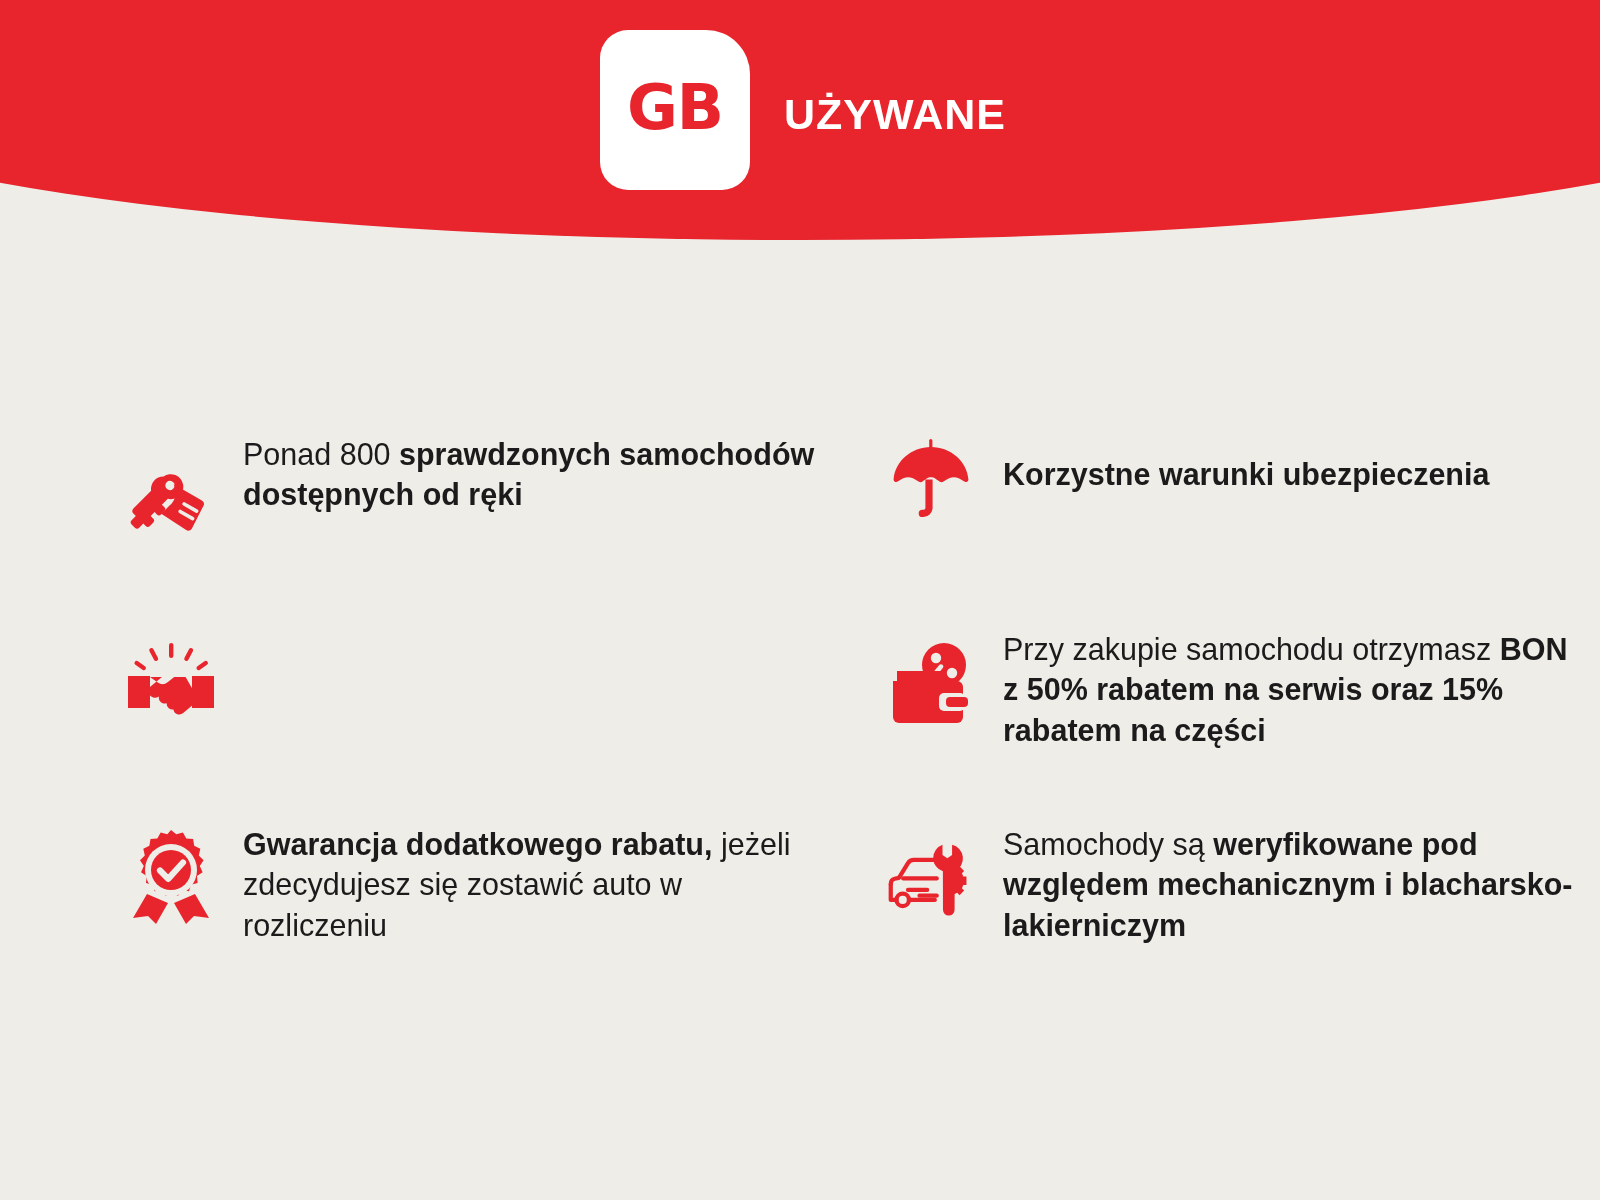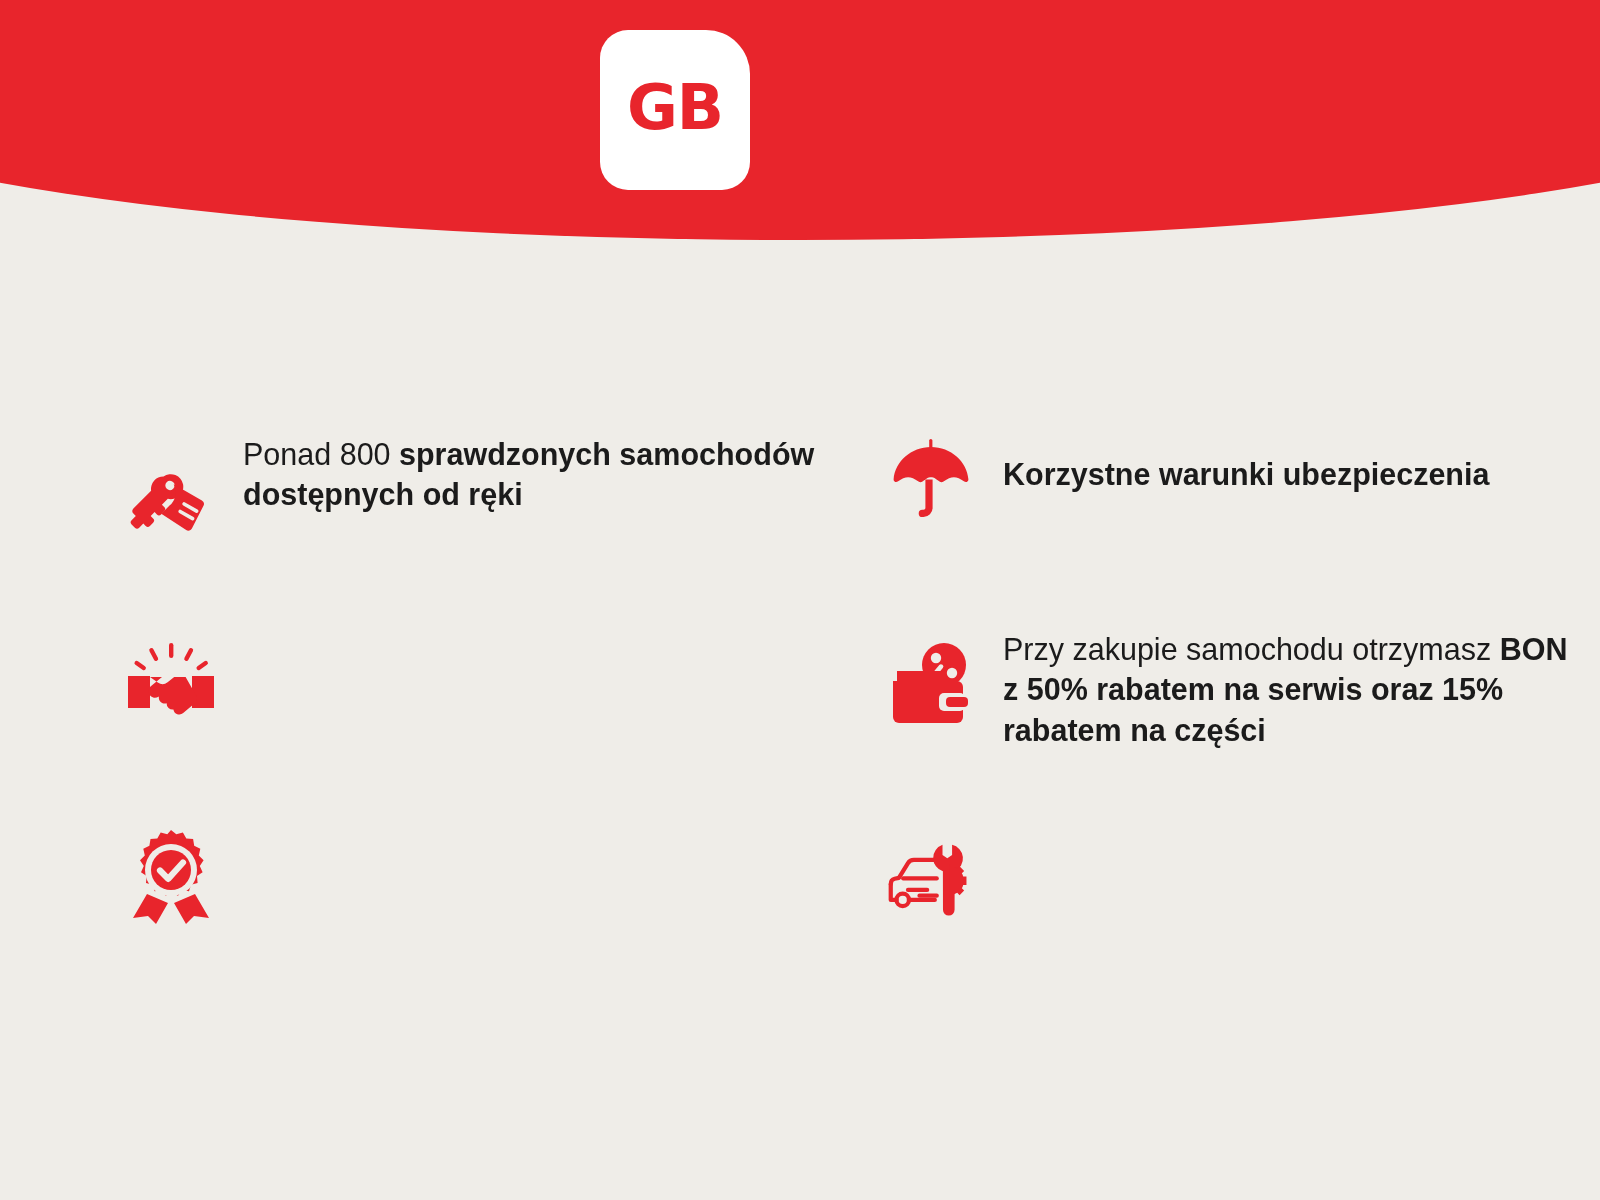--- a/index.html
+++ b/index.html
@@ -131,20 +131,21 @@
 <body>
 
 <div id="header-banner">
   <div id="banner-shape"></div>
 
   <div id="logo-lockup">
     <div id="logo-mark">
       <span class="gb-text">GB</span>
     </div>
     <div id="brand-words">
+      <span id="brand-line-2">UŻYWANE</span>
     </div>
   </div>
 </div>
 
 <div id="features-grid">
 
   <div class="feature-item col-left row-1">
     <span class="feature-icon">
       <svg width="84" height="80" viewBox="0 0 84 80" fill="#e8252c">
         <path d="M34.5 14.5a12.5 12.5 0 0 0-12.4 14.2L4.6 46.2a4 4 0 0 0 0 5.6l2.2 2.2-4.2 4.2a3 3 0 0 0 0 4.2l3.3 3.3a3 3 0 0 0 4.3 0l4.1-4.2 2.4 2.4a3 3 0 0 0 4.2 0l3.2-3.2a3 3 0 0 0 0-4.3l-2.4-2.4 3.9-3.9 2.3 2.3a3 3 0 0 0 4.2 0l3.1-3.1a3 3 0 0 0 0-4.3l-2.3-2.3 5.9-5.9A12.5 12.5 0 1 0 34.5 14.5zm3.3 12.3a4.6 4.6 0 1 1 6.5-6.5 4.6 4.6 0 0 1-6.5 6.5z"></path>
@@ -211,20 +212,23 @@
     <span class="feature-icon">
       <svg width="88" height="96" viewBox="0 0 88 96" fill="#e8252c">
         <path d="M20 66l-14 24 15-2 8 8 12-21z"></path>
         <path d="M68 66l14 24-15-2-8 8-12-21z"></path>
         <path d="M44 2l5.3 4.2 6.6-1.7 3.4 5.9 6.8.6 1.1 6.7 6.1 3.1-1.5 6.6 4.8 4.9-3.8 5.7 2.8 6.2-5.6 3.9.6 6.8-6.6 1.8-2 6.5-6.8-.9-4.2 5.4-6.2-2.9-6.1 2.9-4.3-5.4-6.8.9-2-6.5-6.6-1.8.6-6.8-5.6-3.9 2.8-6.2-3.8-5.7 4.8-4.9-1.5-6.6 6.1-3.1 1.1-6.7 6.8-.6 3.4-5.9 6.6 1.7z"></path>
         <circle cx="44" cy="42" r="26" fill="#efede8"></circle>
         <circle cx="44" cy="42" r="20"></circle>
         <path d="M33 42.5l8.2 8.4L56 34.5" fill="none" stroke="#efede8" stroke-width="6.2" stroke-linecap="round" stroke-linejoin="round"></path>
       </svg>
     </span>
+    <div class="feature-text">
+      <b>Gwarancja dodatkowego rabatu,</b><span> jeżeli zdecydujesz się zostawić auto w rozliczeniu</span>
+    </div>
   </div>
 
   <div class="feature-item col-right row-3">
     <span class="feature-icon">
       <svg width="96" height="88" viewBox="0 0 96 88" fill="none" stroke="#e8252c" stroke-width="4.4" stroke-linecap="round" stroke-linejoin="round">
         <path d="M6 52.5c0-3 1.3-5 4-5.6l4.5-1 9.5-15.4c1.4-2.2 3.5-3.3 6.2-3.3H54"></path>
         <path d="M6 52.5v16.5h6"></path>
         <path d="M12 69a6.5 6.5 0 1 0 13 0 6.5 6.5 0 1 0-13 0z"></path>
         <path d="M25 69h27"></path>
         <path d="M19 46.5h35"></path>
@@ -232,15 +236,18 @@
         <path d="M36 64.5h18"></path>
         <g fill="#e8252c" stroke="none">
           <path d="M62 72.5l-8.5 8.6a3.2 3.2 0 0 0 0 4.5l2.8 2.8a3.2 3.2 0 0 0 4.6 0l8.5-8.6z" opacity="0"></path>
         </g>
         <g fill="#e8252c" stroke="none">
           <path d="M70 11.5v10.5l-5 3.6-5-3.6V11.5A14.5 14.5 0 0 0 60.4 39l.1 40.3a6 6 0 0 0 6 6h.1a6 6 0 0 0 6-6l.1-40.4A14.5 14.5 0 0 0 70 11.5z"></path>
           <path d="M85 44.5h-3.4a13 13 0 0 0-1.4-3.4l2.4-2.4-4.8-4.8-2.4 2.4a13 13 0 0 0-3.4-1.4v-3.4h-4.2v34.6h4.2V63a13 13 0 0 0 3.4-1.4l2.4 2.4 4.8-4.8-2.4-2.4a13 13 0 0 0 1.4-3.4H85z"></path>
         </g>
       </svg>
     </span>
+    <div class="feature-text">
+      <span>Samochody są </span><b>weryfikowane pod względem mechanicznym i blacharsko-lakierniczym</b><span></span>
+    </div>
   </div>
 
 </div>
 
 </body></html>

